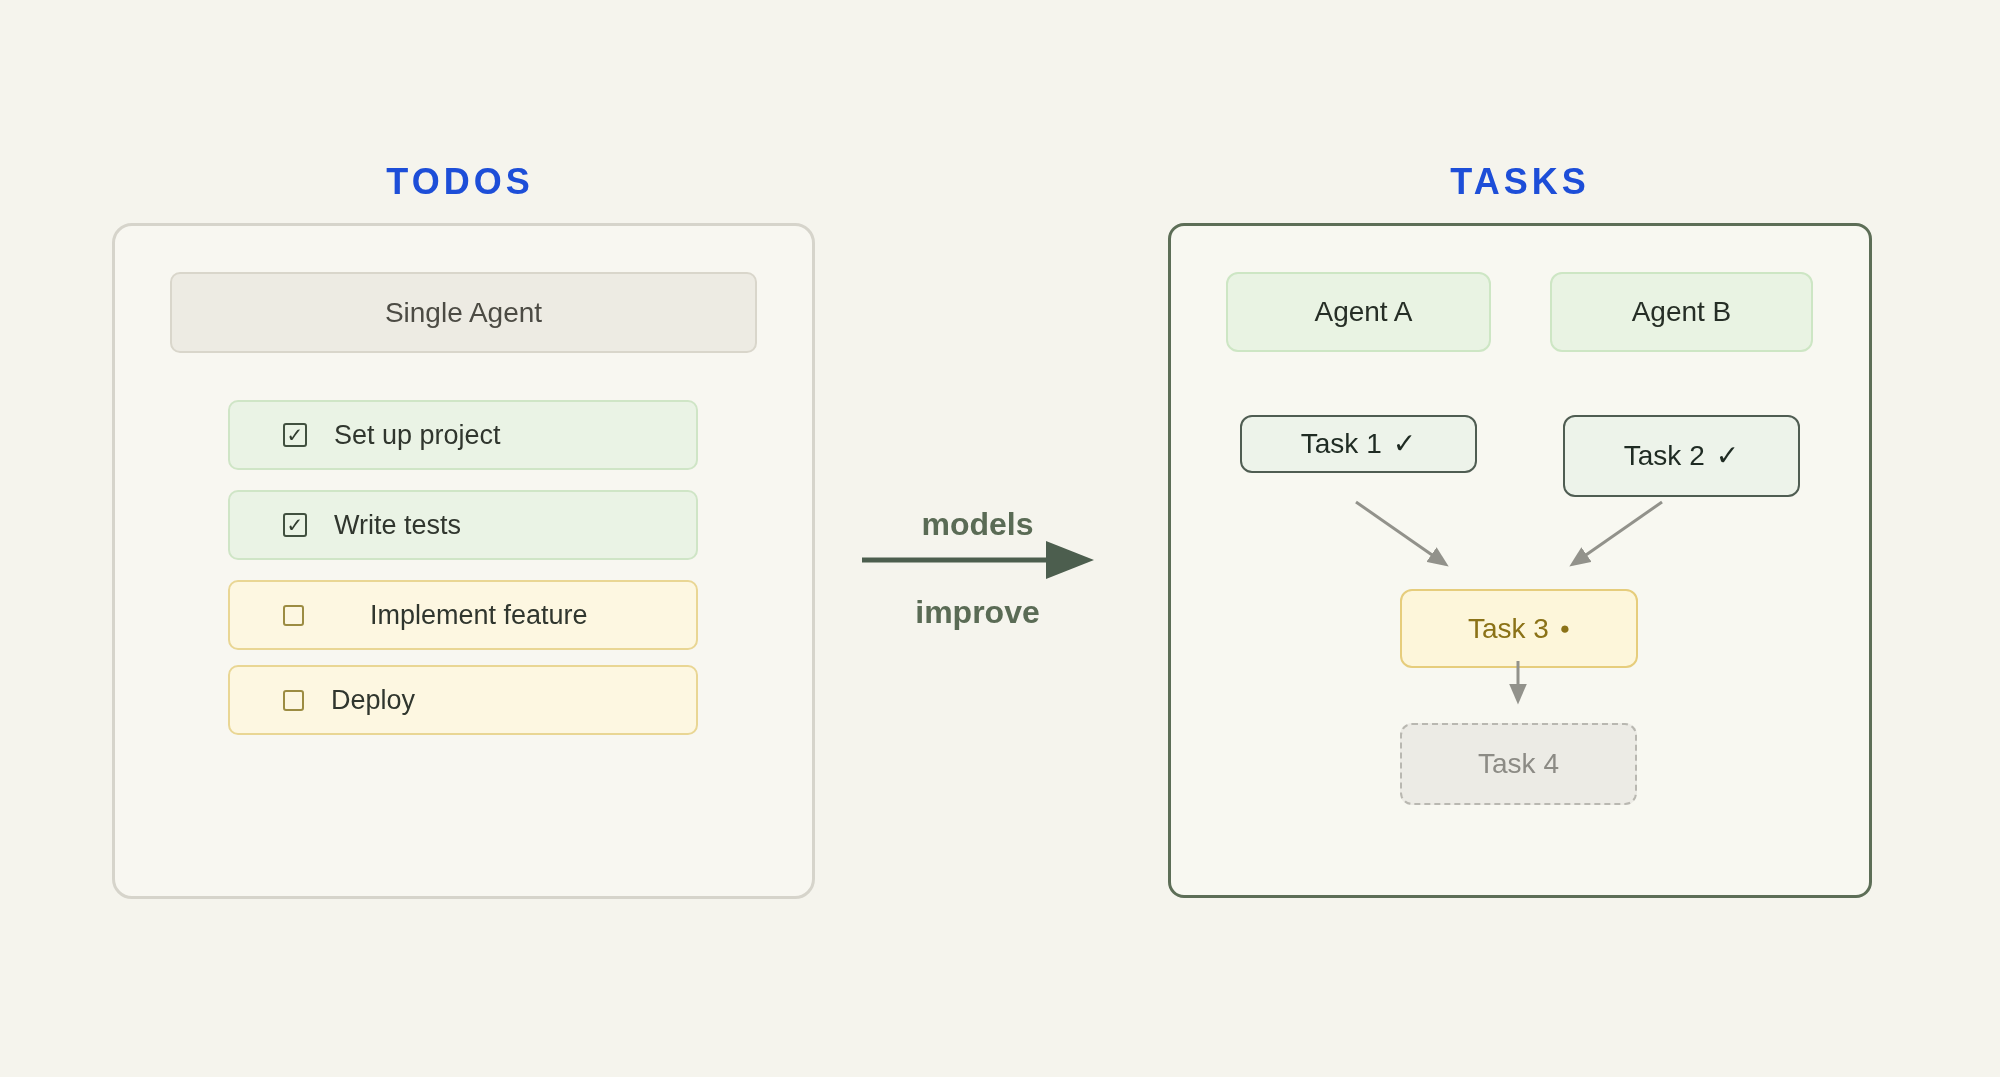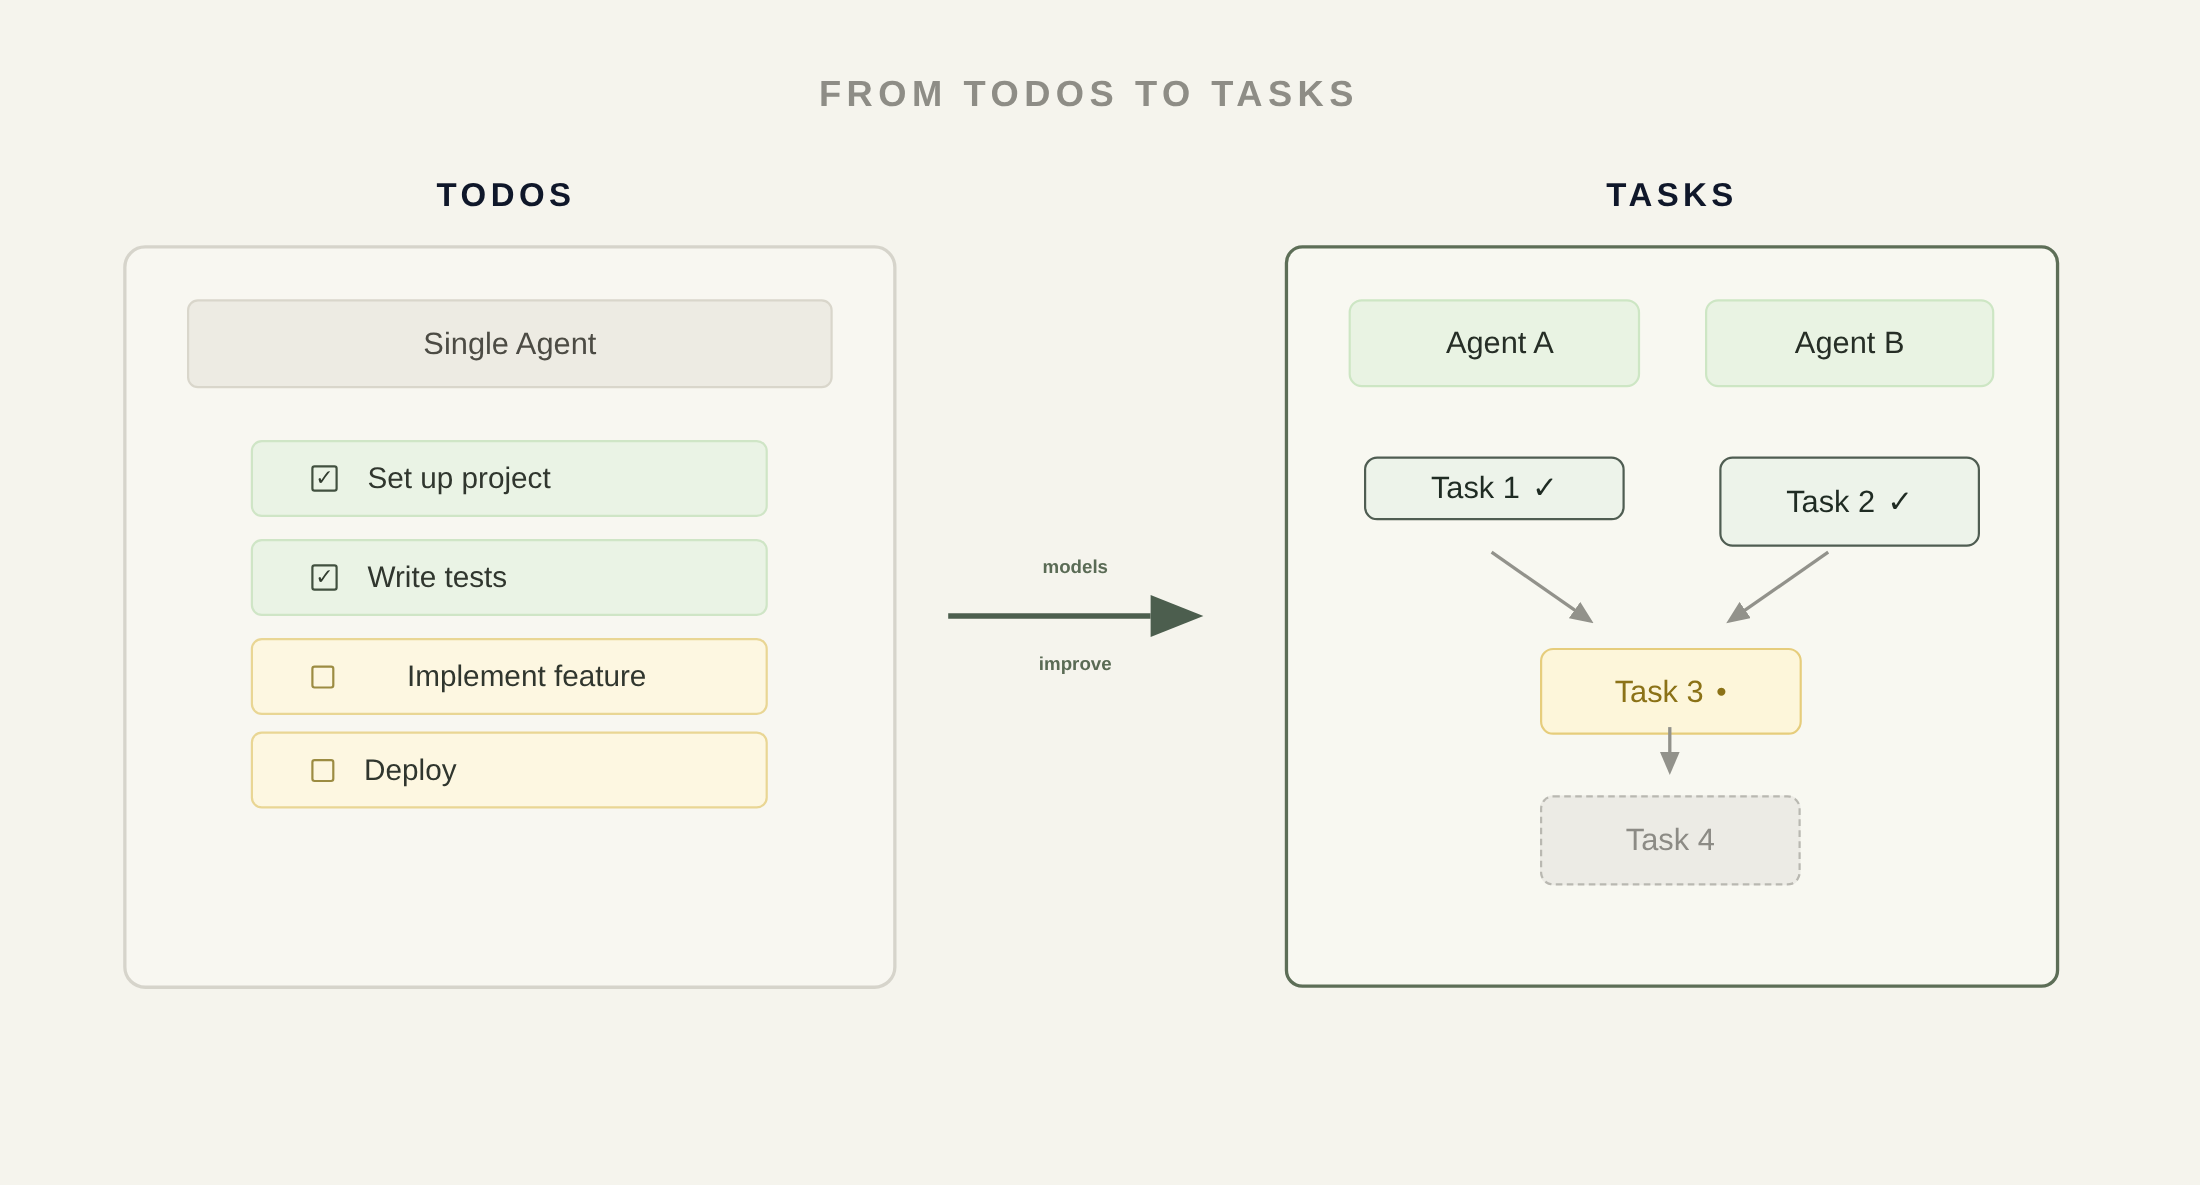--- a/index.html
+++ b/index.html
@@ -15,22 +15,22 @@
   }
   .title{
     position:absolute;left:590px;top:66px;width:800px;
     text-align:center;
     font-size:33px;font-weight:bold;letter-spacing:5px;
     color:#8e8d86;
   }
   .section-heading{
     position:absolute;top:161px;width:400px;
     text-align:center;
-    font-size:30px;font-weight:bold;letter-spacing:4px;
-    color:#0f172a;
+    font-size:36px;font-weight:bold;letter-spacing:4px;
+    color:#1d4ed8;
   }
   .heading-todos{left:260px;}
   .heading-tasks{left:1320px;}
 
   
   .panel-left{
     position:absolute;left:112px;top:223px;width:703px;height:676px;
     box-sizing:border-box;
     border:3px solid #d6d4cb;border-radius:20px;
     background:#f8f7f1;
@@ -60,21 +60,21 @@
     margin-left:53px;margin-right:27px;
     display:flex;align-items:center;justify-content:center;
     font-size:20px;line-height:1;flex:0 0 auto;
   }
   .todo.green .cb{border-color:#41503f;color:#313c2f;}
   .todo.yellow .cb{border-color:#9c8c42;color:#9c8c42;width:21px;height:21px;}
 
   
   .mid-label{
     position:absolute;left:860px;width:235px;text-align:center;
-    font-size:17px;font-weight:bold;color:#5a6b55;
+    font-size:32px;font-weight:bold;color:#5a6b55;
   }
   .mid-top{top:506px;}
   .mid-bottom{top:594px;}
 
   
   .panel-right{
     position:absolute;left:1168px;top:223px;width:704px;height:675px;
     box-sizing:border-box;
     border:3px solid #5d6e57;border-radius:16px;
     background:#f8f8f1;
@@ -112,21 +112,20 @@
   .arrow-layer{
     position:absolute;left:0;top:0;width:2000px;height:1077px;
     pointer-events:none;
   }
 </style>
 </head>
 <body>
 
 <div class="canvas">
 
-  <div class="title">FROM TODOS TO TASKS</div>
 
   <div class="section-heading heading-todos">TODOS</div>
   <div class="section-heading heading-tasks">TASKS</div>
 
   <div class="panel-left">
     <div class="single-agent">
       <span>Single Agent</span>
     </div>
 
     <div class="todo green todo-1">

